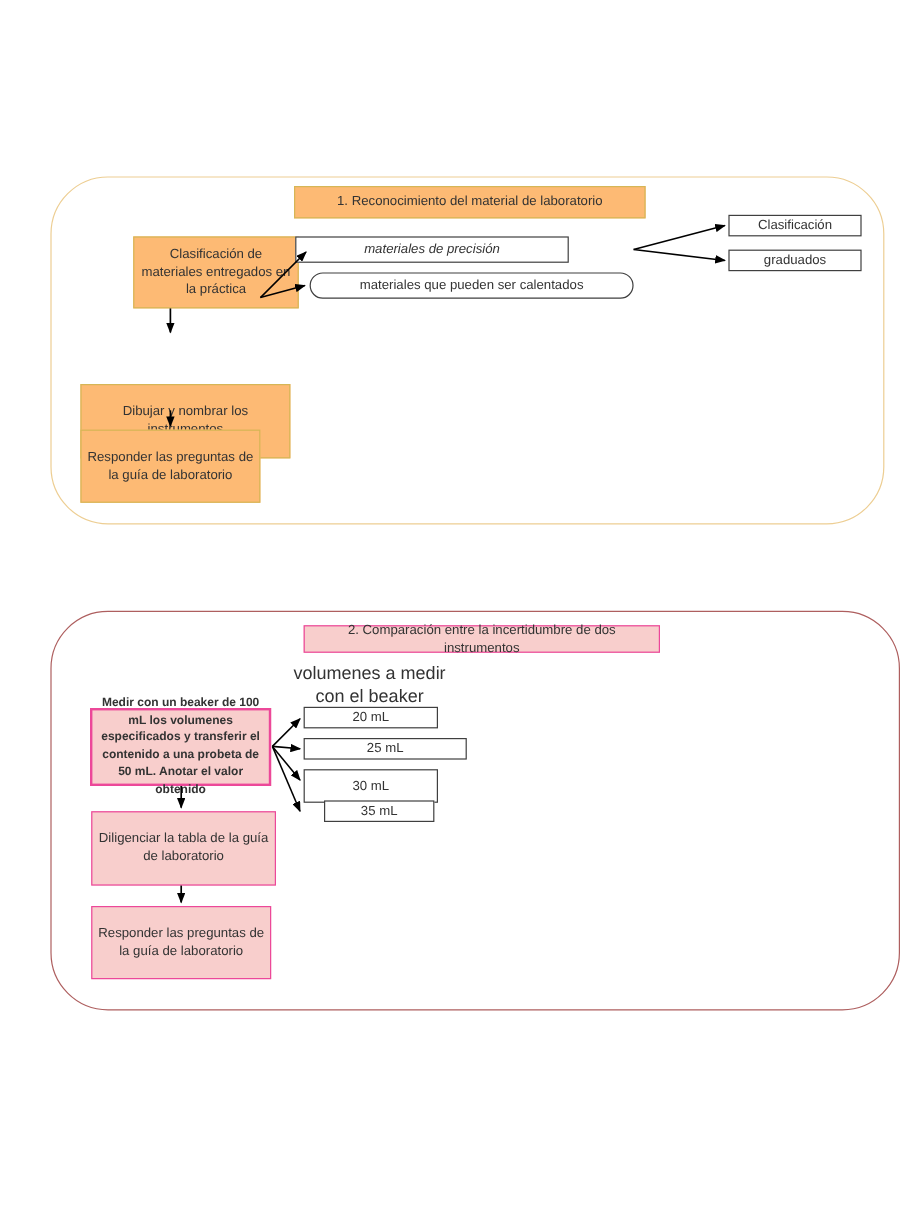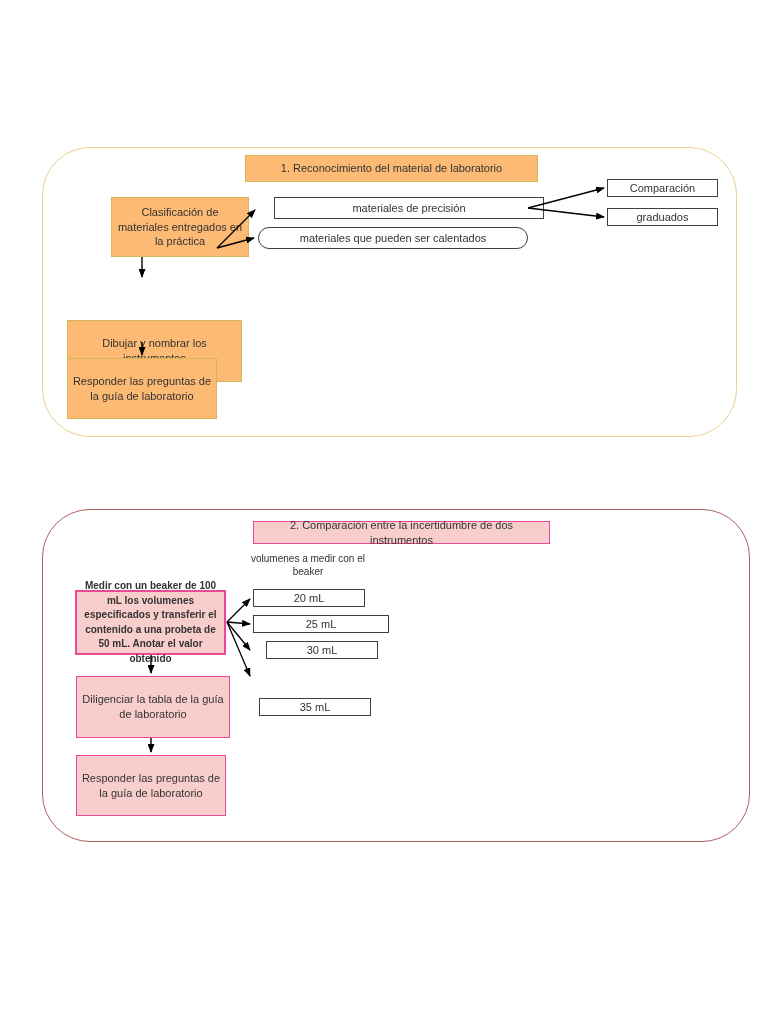--- a/index.html
+++ b/index.html
@@ -18,53 +18,53 @@
   }
   .yellow{background:#fdba74;border:1px solid #D6B656;}
   .pink{background:#F8CECC;border:1px solid #ec4899;}
   .plain{background:#ffffff;border:1.6px solid #3F3F3F;}
 
   
   #title1{left:245px;top:155px;width:293px;height:27px;}
   #s1-step0{left:67px;top:197px;width:138px;height:60px;margin-left:44px;}
   #s1-step1{left:67px;top:280px;width:175px;height:62px;margin-top:40px;}
   #s1-step2{left:67px;top:358px;width:150px;height:61px;}
-  #s1-cat0{left:274px;top:197px;width:270px;height:22px;}
+  #s1-cat0{left:246px;top:197px;width:228px;height:22px;font-style:italic;}
   #s1-cat1{left:258px;top:227px;width:270px;height:22px;border-radius:11px;}
   #s1-type0{left:607px;top:179px;width:111px;height:18px;padding:1px 2px;}
   #s1-type1{left:607px;top:208px;width:111px;height:18px;padding:1px 2px;}
 
   
   #title2{left:253px;top:521px;width:297px;height:23px;}
   #volumes-label{
     position:absolute;left:243px;top:553px;width:130px;text-align:center;
-    font-size:10px;line-height:1.25;color:#333333;
+    font-size:15px;line-height:1.25;color:#333333;
   }
   #s2-step0{left:75px;top:590px;width:151px;height:65px;border-width:2px;font-size:10px;font-weight:bold;line-height:1.45;}
   #s2-step1{left:76px;top:676px;width:154px;height:62px;}
   #s2-step2{left:76px;top:755px;width:150px;height:61px;}
   #s2-vol0{left:253px;top:589px;width:112px;height:18px;border-width:1.8px;padding:1px 2px;text-align:right;}
   #s2-vol1{left:253px;top:615px;width:136px;height:18px;border-width:1.8px;padding:1px 2px;}
-  #s2-vol2{left:266px;top:641px;width:112px;height:18px;border-width:1.8px;padding:1px 2px;}
-  #s2-vol3{left:259px;top:667px;width:112px;height:18px;border-width:1.8px;padding:1px 2px;margin-top:31px;}
+  #s2-vol2{left:253px;top:641px;width:112px;height:28px;border-width:1.8px;padding:1px 2px;}
+  #s2-vol3{left:270px;top:667px;width:92px;height:18px;border-width:1.8px;padding:1px 2px;}
 
   #arrow-layer{position:absolute;left:0;top:0;width:768px;height:1024px;pointer-events:none;}
 </style>
 </head>
 <body>
 
 <div class="container" id="container1"></div>
 
 <div class="node yellow" id="title1">1. Reconocimiento del material de laboratorio</div>
 <div class="node yellow" id="s1-step0">Clasificación de materiales entregados en la práctica</div>
 <div class="node yellow" id="s1-step1">Dibujar y nombrar los instrumentos</div>
 <div class="node yellow" id="s1-step2">Responder las preguntas de la guía de laboratorio</div>
 <div class="node plain" id="s1-cat0">materiales de precisión</div>
 <div class="node plain" id="s1-cat1">materiales que pueden ser calentados</div>
-<div class="node plain" id="s1-type0">Comparación</div>
+<div class="node plain" id="s1-type0">Clasificación</div>
 <div class="node plain" id="s1-type1">graduados</div>
 
 <div class="container" id="container2"></div>
 
 <div class="node pink" id="title2">2. Comparación entre la incertidumbre de dos instrumentos</div>
 <div id="volumes-label">volumenes a medir con el beaker</div>
 <div class="node pink" id="s2-step0">Medir con un beaker de 100 mL los volumenes especificados y transferir el contenido a una probeta de 50 mL. Anotar el valor obtenido</div>
 <div class="node pink" id="s2-step1">Diligenciar la tabla de la guía de laboratorio</div>
 <div class="node pink" id="s2-step2">Responder las preguntas de la guía de laboratorio</div>
 <div class="node plain" id="s2-vol0">20 mL</div>

